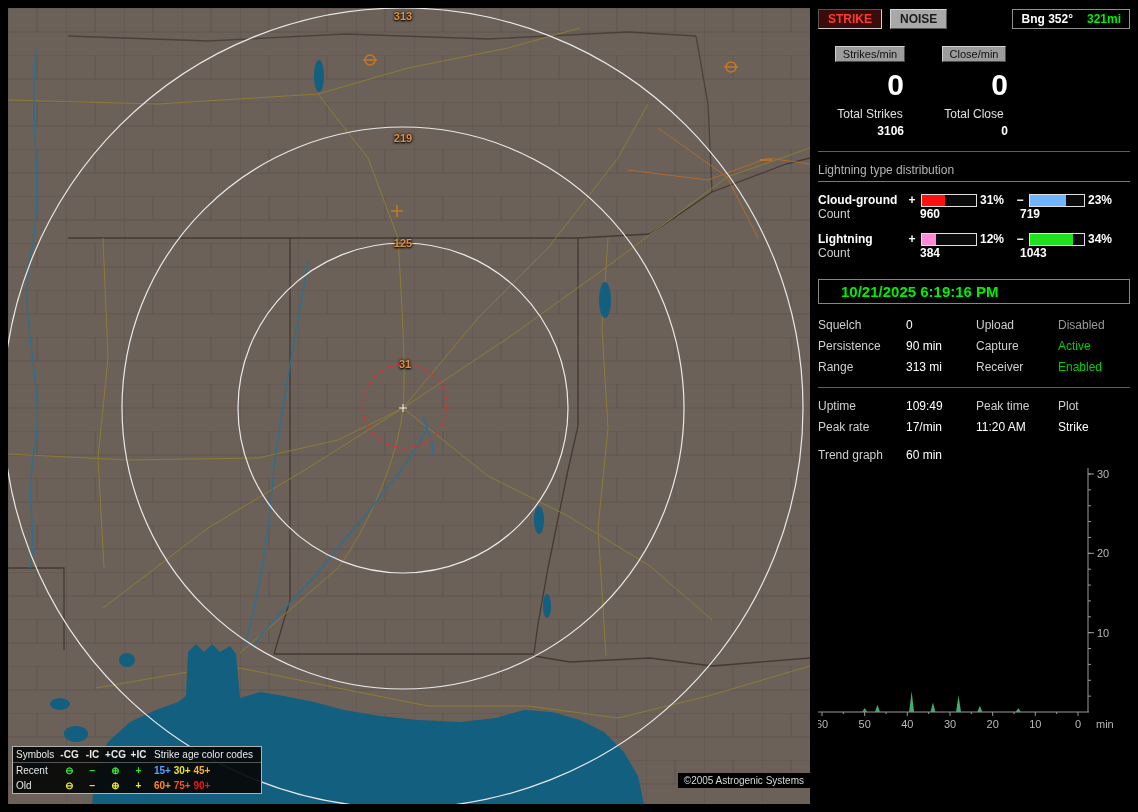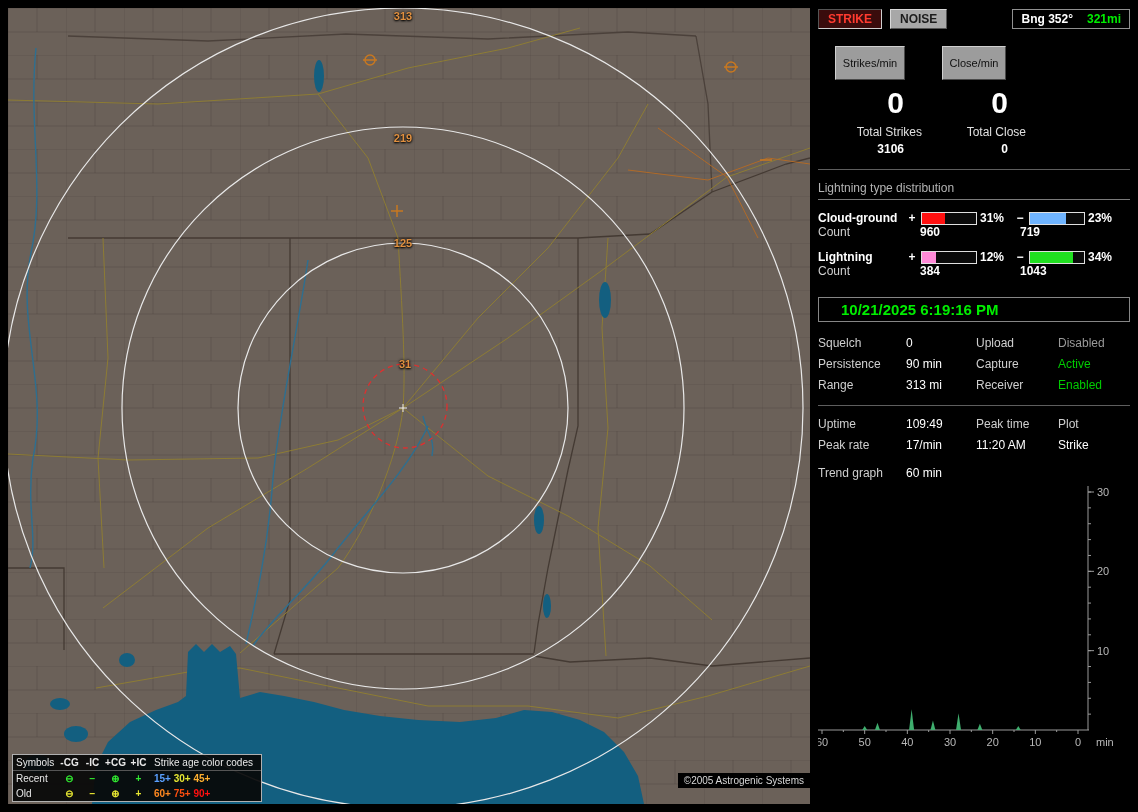--- a/index.html
+++ b/index.html
@@ -10,21 +10,21 @@
   .map{position:absolute;left:8px;top:8px;width:802px;height:796px;
        background:#6b6159;overflow:hidden;}
   .map svg.basemap{position:absolute;left:0;top:0;}
   .range-label{position:absolute;transform:translate(-50%,-50%);
        color:#e09040;font-size:11px;font-weight:bold;
        text-shadow:0 0 3px #000,0 1px 2px #000;pointer-events:none;}
   .copyright{position:absolute;right:0;bottom:16px;background:#000;color:#d8d8d8;
        font-size:10px;padding:2px 6px;}
 
   
-  .map-legend{position:absolute;left:4px;bottom:2px;width:248px;
+  .map-legend{position:absolute;left:4px;bottom:10px;width:248px;
        background:rgba(8,8,8,.93);border:1px solid #b0b0b0;
        font-size:10px;color:#e8e8e8;}
   .lg-row{display:flex;align-items:center;height:13px;padding:1px 3px;}
   .lg-head{border-bottom:1px solid #555;}
   .lg-c0{width:42px;}
   .lg-sym{width:23px;text-align:center;font-weight:bold;}
   .lg-ages{flex:1;padding-left:4px;}
   .lg-age{width:31px;text-align:center;font-weight:bold;}
 
   
@@ -35,24 +35,24 @@
        font-family:"Liberation Sans",sans-serif;}
   .btn-strike{background:#3a0c0c;border:1px solid;border-color:#555 #cfcfcf #cfcfcf #555;}
   .btn-noise{background:#a8a8a8;color:#1c1c1c;border:1px solid;
        border-color:#d8d8d8 #555 #555 #d8d8d8;margin-left:8px;}
   .bng-box{margin-left:auto;border:1px solid #909090;background:#000;
        display:flex;gap:14px;padding:2px 8px;font-weight:bold;font-size:12px;}
 
   .rates-row{display:flex;}
   .rate-col{width:104px;display:flex;flex-direction:column;}
   .chip{align-self:center;background:#9c9c9c;color:#101010;font-size:11px;
-       padding:10px 7px;border:1px solid;border-color:#d0d0d0 #4a4a4a #4a4a4a #d0d0d0;}
+       padding:1px 7px;border:1px solid;border-color:#d0d0d0 #4a4a4a #4a4a4a #d0d0d0;}
   .big{font-size:30px;font-weight:bold;text-align:right;padding-right:18px;
        line-height:34px;margin-top:6px;}
-  .tlabel{color:#e0e0e0;text-align:right;margin-top:5px;}
+  .tlabel{color:#e0e0e0;text-align:center;margin-top:5px;}
   .tvalue{font-weight:bold;text-align:right;padding-right:18px;margin-top:3px;}
 
   .hr{height:1px;background:#5e5e5e;margin:13px 0 11px 0;}
   .dist-title{color:#b4b4b4;padding-bottom:4px;border-bottom:1px solid #7a7a7a;}
   .dist-row{display:flex;align-items:center;margin-top:11px;}
   .dist-label{width:88px;font-weight:bold;}
   .sign{width:12px;text-align:center;font-weight:bold;}
   .bar{width:54px;height:11px;border:1px solid #e0e0e0;background:#0a0a0a;
        position:relative;overflow:hidden;margin:0 3px;}
   .bar .fill{position:absolute;left:0;top:0;bottom:0;}

